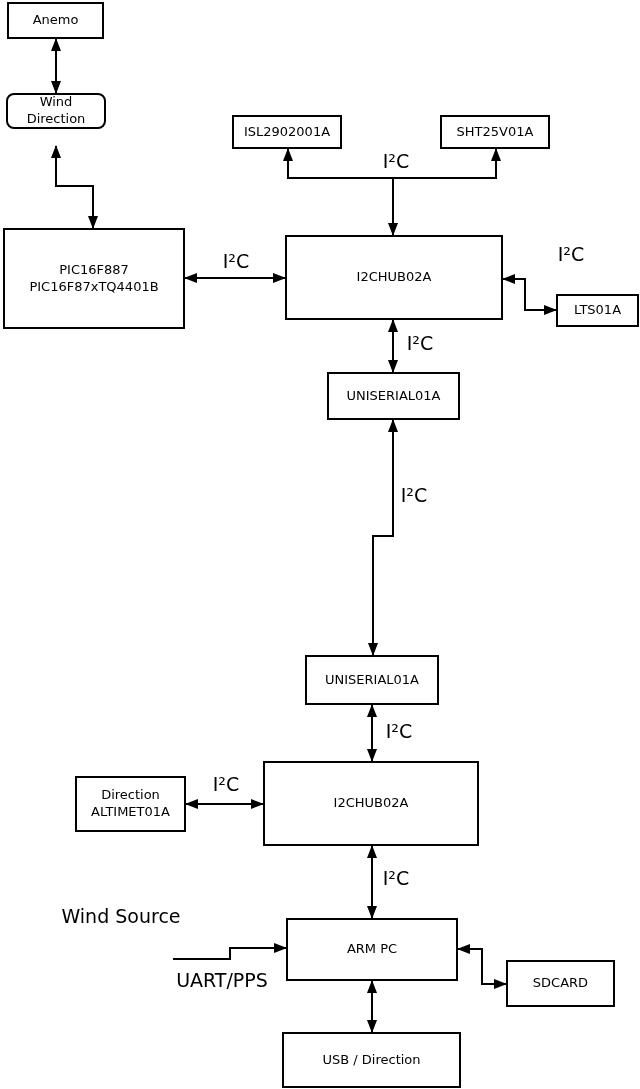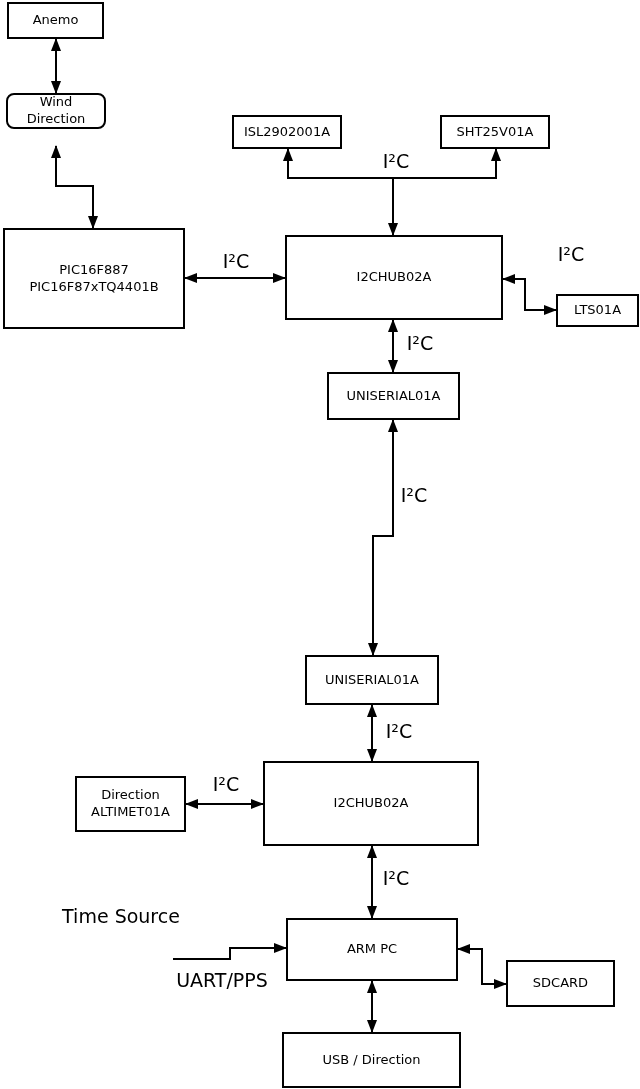--- a/index.html
+++ b/index.html
@@ -120,15 +120,15 @@
       <span class="node-label">USB / Direction</span>
     </div>
     <span class="edge-label" style="left: 236px; top: 261px;">I²C</span>
     <span class="edge-label" style="left: 396px; top: 161px;">I²C</span>
     <span class="edge-label" style="left: 571px; top: 254px;">I²C</span>
     <span class="edge-label" style="left: 420px; top: 343px;">I²C</span>
     <span class="edge-label" style="left: 414px; top: 495px;">I²C</span>
     <span class="edge-label" style="left: 399px; top: 731px;">I²C</span>
     <span class="edge-label" style="left: 226px; top: 784px;">I²C</span>
     <span class="edge-label" style="left: 396px; top: 878px;">I²C</span>
-    <span class="edge-label" style="left: 121px; top: 916px;">Time Source</span>
+    <span class="edge-label" style="left: 121px; top: 916px;">Wind Source</span>
     <span class="edge-label" style="left: 222px; top: 980px;">UART/PPS</span>
   </div>
 
 </body></html>

